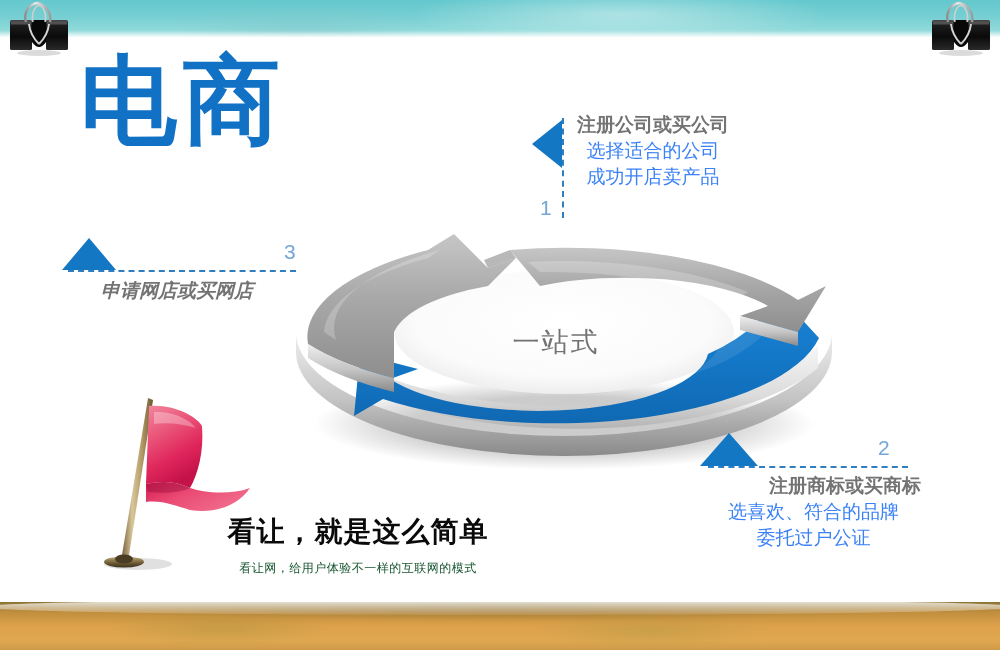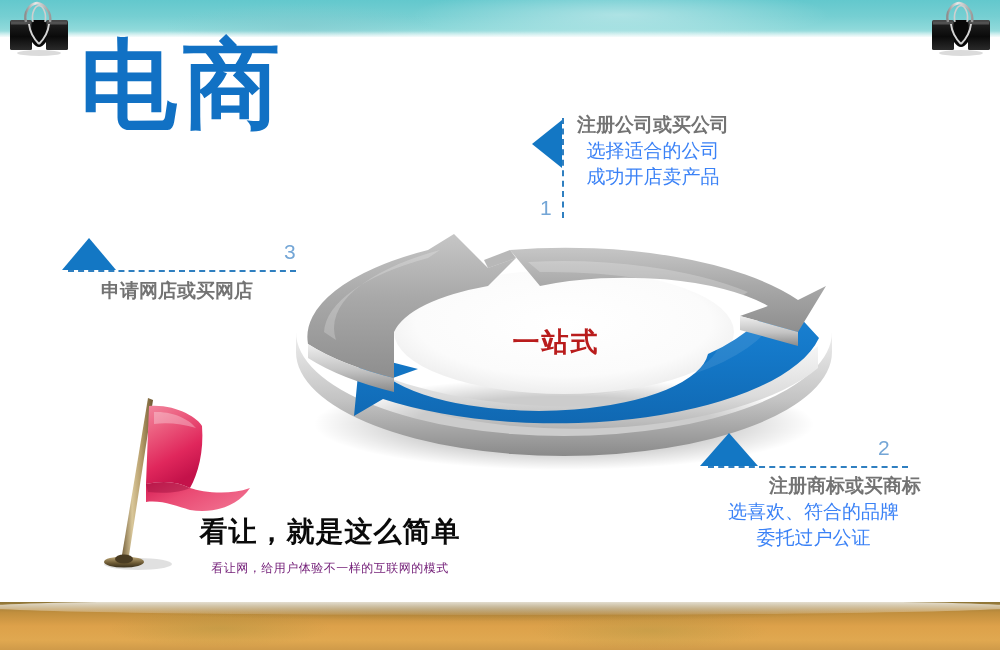--- a/index.html
+++ b/index.html
@@ -60,43 +60,43 @@
   }
 
   
   .clip { position: absolute; top: 0; width: 62px; height: 56px; }
   .clip.left  { left: 8px; }
   .clip.right { right: 8px; }
 
   
   .poster-title {
     position: absolute;
-    left: 80px; top: 36px;
+    left: 80px; top: 52px;
     font-size: 97px;
     line-height: 1;
     font-weight: 700;
     color: #1171c4;
     letter-spacing: 6px;
     font-family: "DejaVu Sans", "Liberation Sans", sans-serif;
   }
 
   
   .ring-wrap {
     position: absolute;
     left: 278px; top: 228px;
     width: 556px; height: 248px;
   }
   .ring-center-label {
     position: absolute;
     left: 0; top: 96px;
     width: 556px;
     text-align: center;
     font-size: 27px;
-    font-weight: 700;
-    color: #b91c1c;
+    font-weight: 400;
+    color: #737373;
     letter-spacing: 2px;
     font-family: "DejaVu Sans", "Liberation Sans", sans-serif;
     text-shadow: 1px 1px 0 rgba(255,255,255,0.8);
     z-index: 6;
   }
 
   
   .step { position: absolute; }
 
   .step-title {
@@ -179,47 +179,47 @@
     width: 228px; height: 0;
     border-top: 2px dashed #2f7fc0;
   }
   #step3 .num {
     position: absolute; left: 222px; top: 4px;
   }
   #step3 .step-text {
     position: absolute; left: -4px; top: 42px;
     text-align: center; width: 238px;
   }
-  #step3 .step-title { text-align: center; }
+  #step3 .step-title { text-align: center; font-style: italic; }
 
   
   .flag-wrap {
     position: absolute;
     left: 86px; top: 392px;
     width: 190px; height: 190px;
   }
 
   .tagline {
     position: absolute;
-    left: 180px; top: 513px;
+    left: 208px; top: 513px;
     width: 300px;
     text-align: center;
   }
   .tagline-main {
     font-size: 28px;
     font-weight: 700;
     color: #0a0a0a;
     letter-spacing: 1px;
     white-space: nowrap;
     font-family: "DejaVu Sans", "Liberation Sans", sans-serif;
   }
   .tagline-sub {
     margin-top: 9px;
     font-size: 12px;
-    color: #701a75;
+    color: #14532d;
     letter-spacing: 0.5px;
     white-space: nowrap;
     font-family: "DejaVu Sans", "Liberation Sans", sans-serif;
   }
 </style>
 </head>
 <body>
 
 <div id="poster">
 

